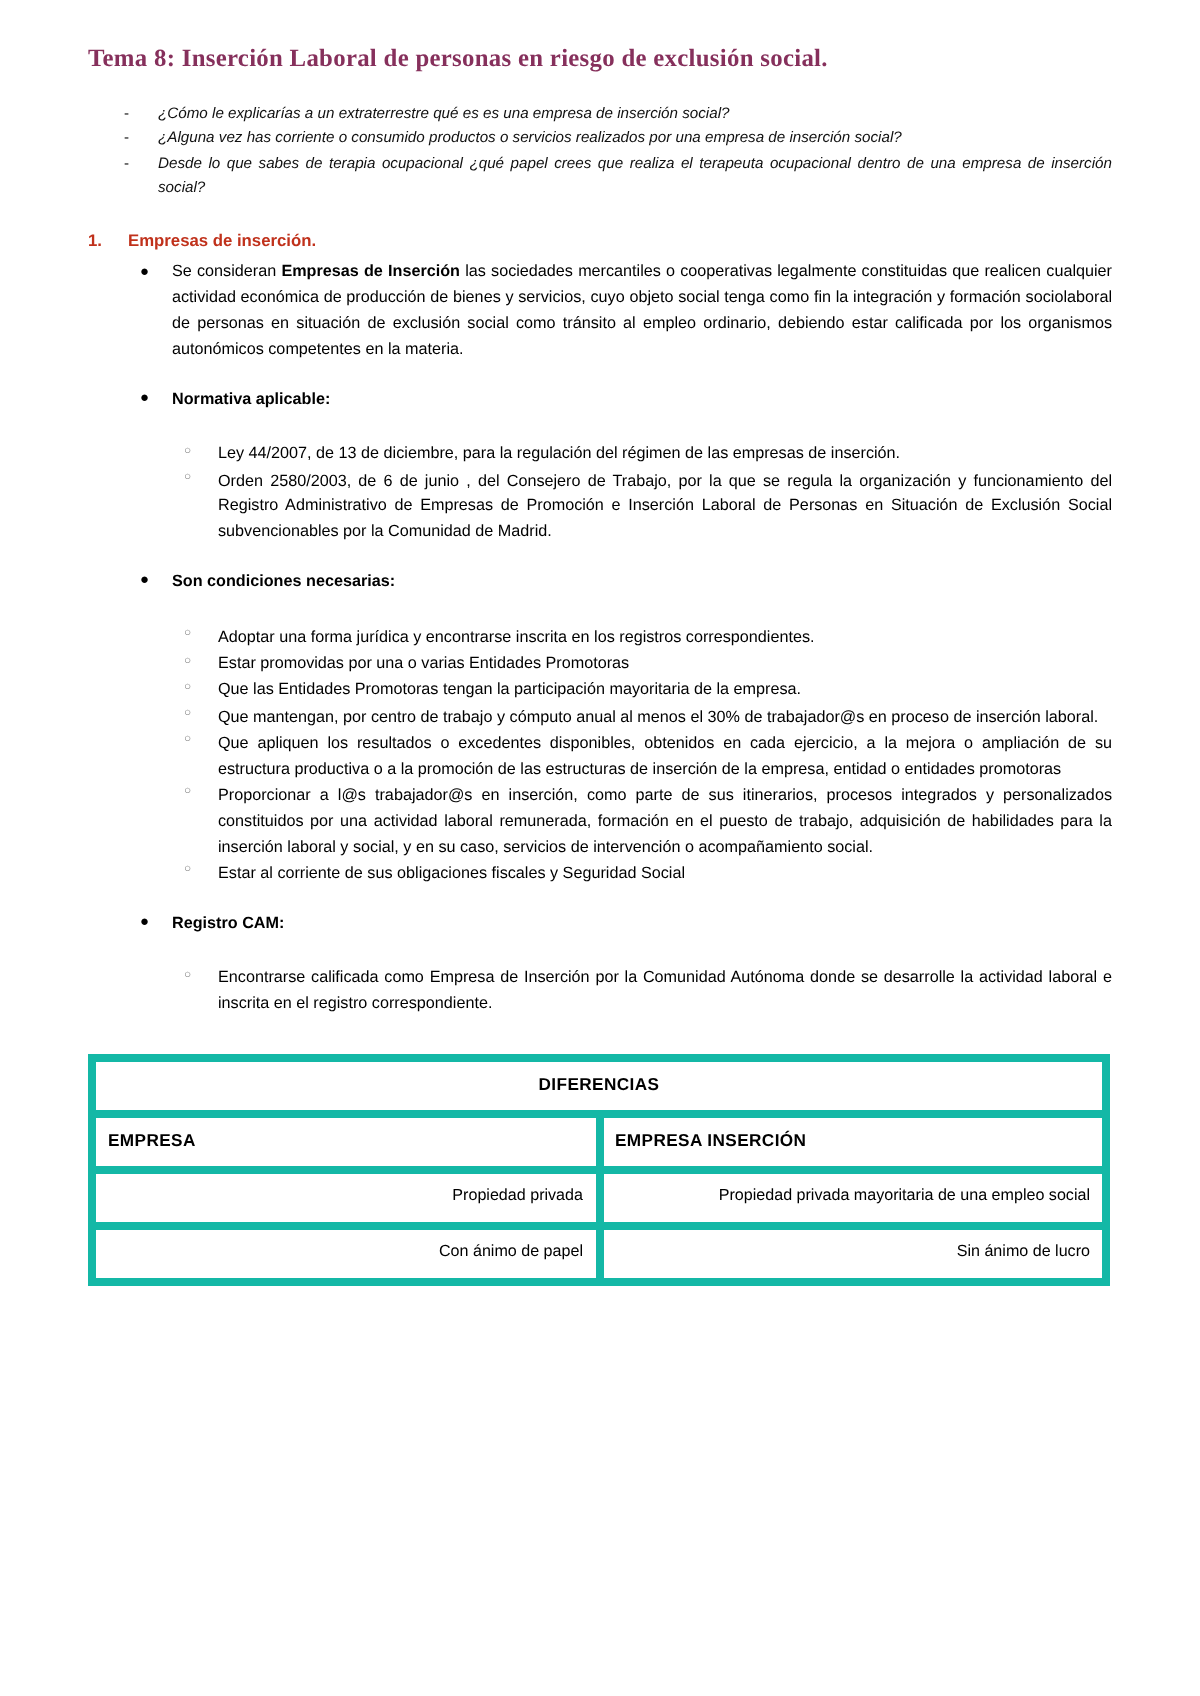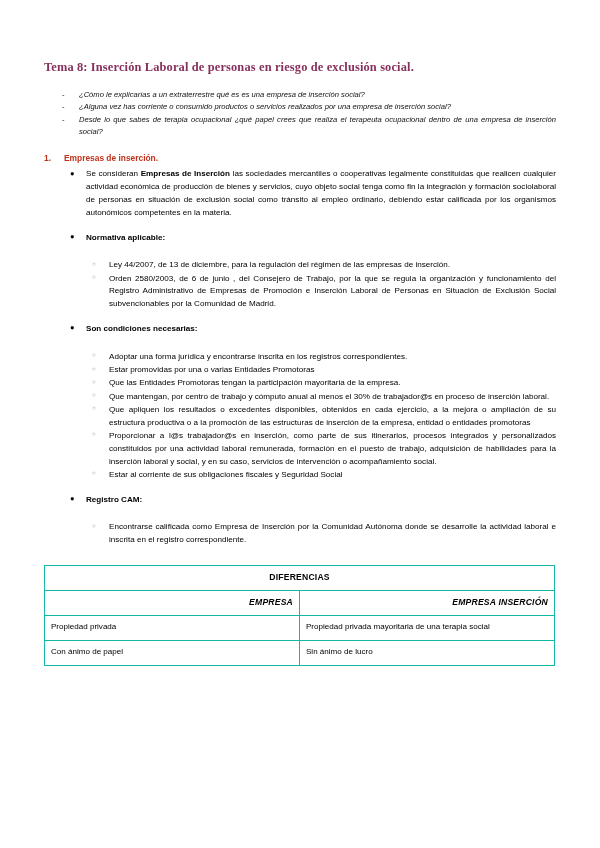--- a/index.html
+++ b/index.html
@@ -18,21 +18,21 @@
     -webkit-font-smoothing: antialiased;
   }
 
   .page {
     position: absolute;
     left: 0; top: 0;
     width: 600px;
     height: 848px;
     background: #fff;
     box-sizing: border-box;
-    padding: 60px 44px 0 44px;
+    padding: 22px 44px 0 44px;
   }
 
   
   .doc-title {
     font-family: "Liberation Serif", serif;
     font-weight: bold;
     font-size: 12.4px;
     color: #86305C;
     letter-spacing: 0.15px;
     margin: 0 0 13px 0;
@@ -136,42 +136,41 @@
   .diff-table-wrap {
     margin-top: 18px;
   }
   table.diff {
     width: 511px;
     border-collapse: collapse;
     table-layout: fixed;
     border: 1.4px solid #2b2b2b;
   }
   table.diff td, table.diff th {
-    border: 1px solid #14b8a6;
+    border: 4px solid #14b8a6;
     padding: 5px 6px 6px 6px;
     font-size: 8.1px;
     line-height: 1.3;
     vertical-align: middle;
     height: 13px;
   }
   table.diff .t-title {
     text-align: center;
     font-weight: bold;
     font-size: 8.6px;
     letter-spacing: 0.2px;
   }
   table.diff .t-head {
-    text-align: right;
-    font-weight: bold;
-    font-style: italic;
+    text-align: left;
+    font-weight: bold;
     font-size: 8.6px;
     letter-spacing: 0.2px;
   }
   table.diff td.cell {
-    text-align: left;
+    text-align: right;
     font-size: 8.05px;
   }
   .col-a { width: 239px; }
   .col-b { width: 272px; }
 </style>
 </head>
 <body>
 
 <div class="page">
 
@@ -281,21 +280,21 @@
       <tbody>
         <tr>
           <td class="t-title" colspan="2">DIFERENCIAS</td>
         </tr>
         <tr>
           <td class="t-head col-a">EMPRESA</td>
           <td class="t-head col-b">EMPRESA INSERCIÓN</td>
         </tr>
         <tr>
           <td class="cell col-a">Propiedad privada</td>
-          <td class="cell col-b">Propiedad privada mayoritaria de una terapia social</td>
+          <td class="cell col-b">Propiedad privada mayoritaria de una empleo social</td>
         </tr>
         <tr>
           <td class="cell col-a">Con ánimo de papel</td>
           <td class="cell col-b">Sin ánimo de lucro</td>
         </tr>
       </tbody>
     </table>
   </div>
 
 </div>

